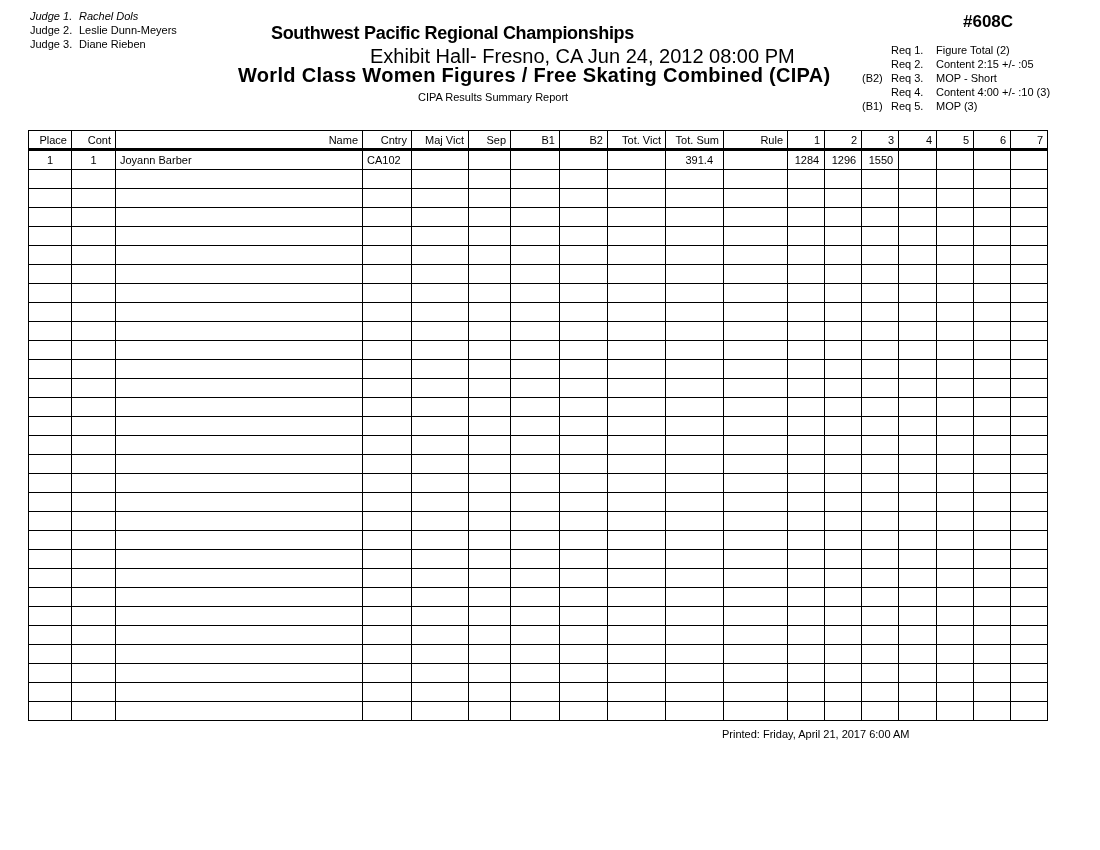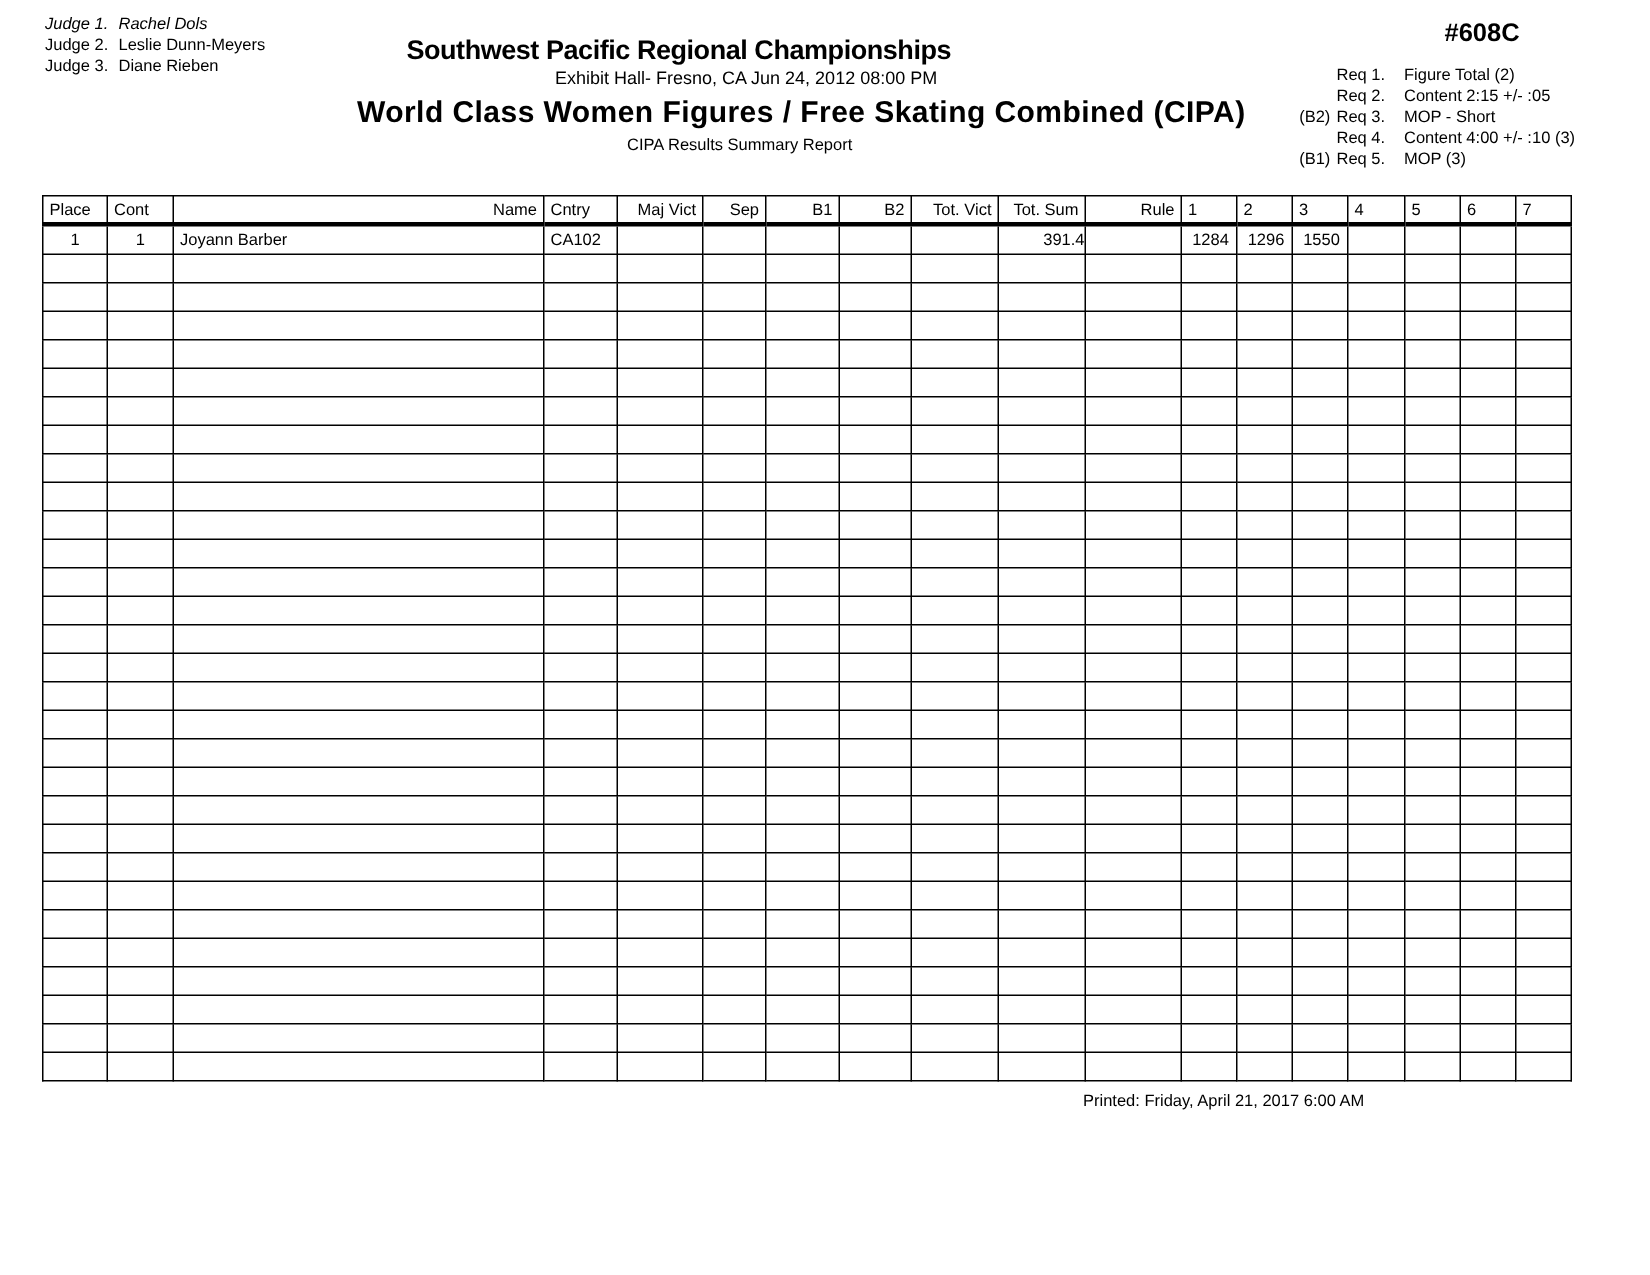--- a/index.html
+++ b/index.html
@@ -2,34 +2,34 @@
 <html><head>
 <meta charset="utf-8">
 <style>
   html, body { margin:0; padding:0; background:#ffffff; }
   body { width:1100px; height:850px; position:relative; overflow:hidden; color:#000; font-family:"Liberation Sans", sans-serif; }
   .abs { position:absolute; white-space:nowrap; }
   .judge { font-size:11px; line-height:14px; left:30px; }
   .judge .jl { display:inline-block; width:49px; }
   .t1 { font-size:18px; font-weight:bold; left:0; width:901px; text-align:center; top:23px; letter-spacing:-0.3px; }
   .t1 span { position:relative; left:2px; }
-  .t2 { font-size:12px; top:45px; left:370px; }
+  .t2 { font-size:20px; top:45px; left:370px; }
   .t3 { font-size:20px; font-weight:bold; top:64px; left:238px; letter-spacing:0.3px; }
   .t4 { font-size:11px; top:91px; left:418px; }
   .evnum { font-size:17px; font-weight:bold; top:12px; left:963px; }
   .req { font-size:11px; line-height:14px; left:862px; }
-  .req .bp { display:inline-block; width:29px; text-align:center; }
+  .req .bp { display:inline-block; width:29px; text-align:left; }
   .req .rl { display:inline-block; width:45px; }
   table.grid { position:absolute; left:28px; top:130px; border-collapse:collapse; table-layout:fixed; font-size:11px; }
   table.grid td, table.grid th { border:1px solid #000; padding:0 4px; height:18px; font-weight:normal; overflow:hidden; white-space:nowrap; }
   table.grid thead th { border-bottom:3px solid #000; height:17px; text-align:right; }
-  table.grid thead th.c { text-align:left;margin-left:48px; }
+  table.grid thead th.c { text-align:right;margin-left:48px; }
   table.grid td.c { text-align:center; }
   table.grid td.r { text-align:center; padding-right:2px; }
-  table.grid td.n { text-align:right; padding-right:0; }
+  table.grid td.n { text-align:right; padding-right:10px; }
   .printed { font-size:11px; top:728px; left:690px;padding-left:32px; }
 </style>
 </head>
 <body>
 
 <div>
   <div class="abs judge" style="top:9px;font-style:italic;"><span class="jl">Judge  1.</span><span>Rachel Dols</span></div>
   <div class="abs judge" style="top:23px;"><span class="jl">Judge  2.</span><span>Leslie Dunn-Meyers</span></div>
   <div class="abs judge" style="top:37px;"><span class="jl">Judge  3.</span><span>Diane Rieben</span></div>
 </div>

